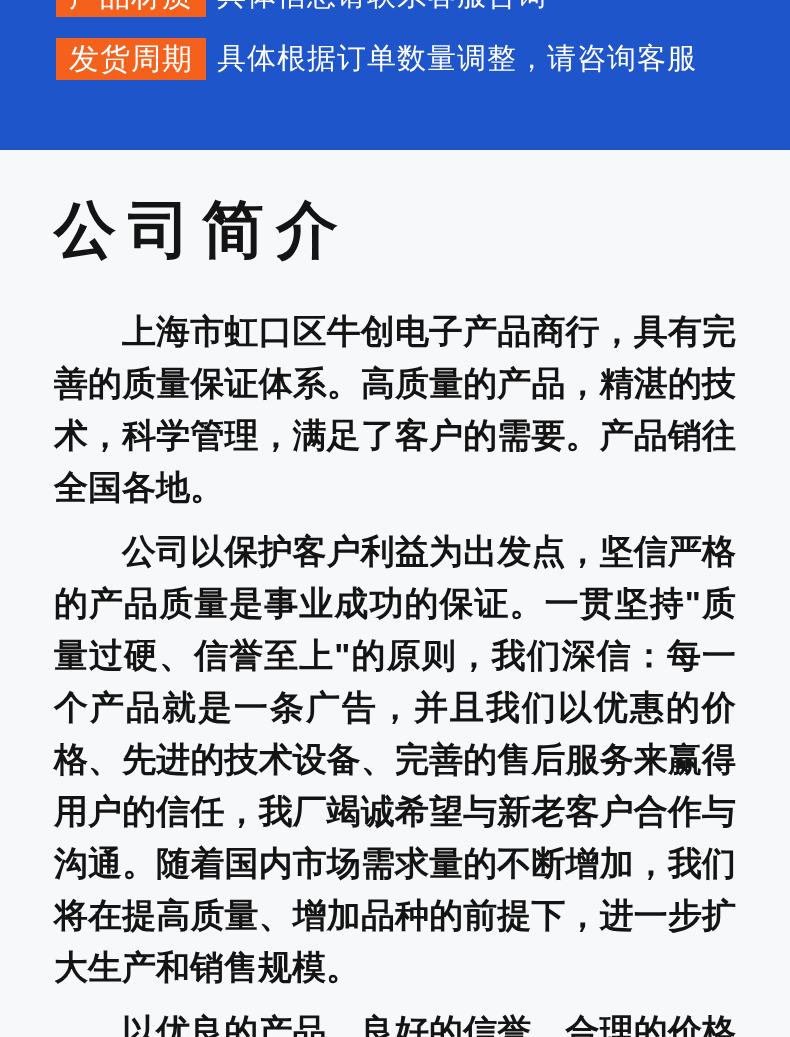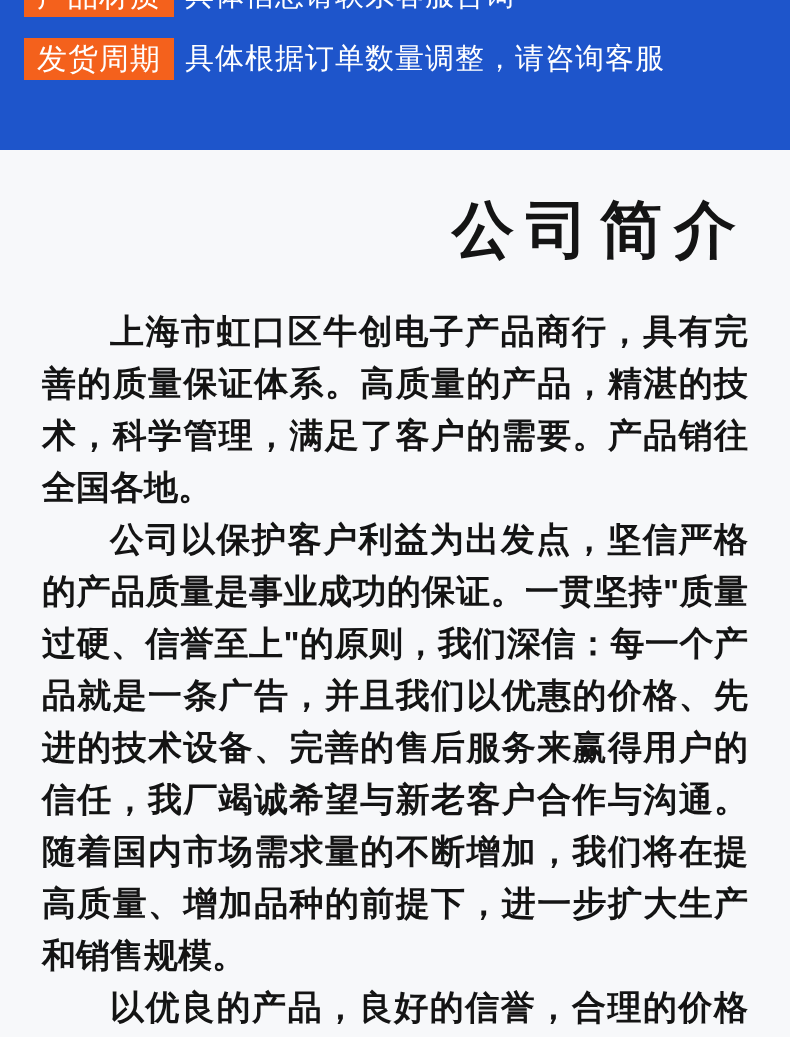--- a/index.html
+++ b/index.html
@@ -14,21 +14,21 @@
     
     .header {
       position: relative;
       width: 100%;
       height: 150px;
       background: var(--header-bg, #1e55cb);
       overflow: hidden;
     }
     .spec-row {
       position: absolute;
-      left: 24px;
+      left: 56px;
       right: 16px;
       height: 42px;
       display: flex;
       align-items: center;
     }
     .spec-row.row-1 { top: -25px; }  
     .spec-row.row-2 { top: 38px; }
     .badge {
       flex: 0 0 auto;
       display: flex;
@@ -50,30 +50,30 @@
       white-space: nowrap;
       text-align: center;
     }
 
     
     .content {
       padding: 44px 42px 0;
     }
     .title {
       margin: 0 0 40px;
-      text-align: right;
+      text-align: left;
       font-size: 62px;
       line-height: 1.15;
       font-weight: 700;
       color: var(--text, #141414);
       letter-spacing: 12px;
       text-indent: 12px; 
     }
     .para {
-      margin: 0;
+      margin: 12px;
       font-size: 34px;
       line-height: 52px;
       font-weight: 700;
       color: var(--text, #141414);
       text-align: justify;
       text-indent: 2em;
     }
   </style>
 </head>
 <body>

